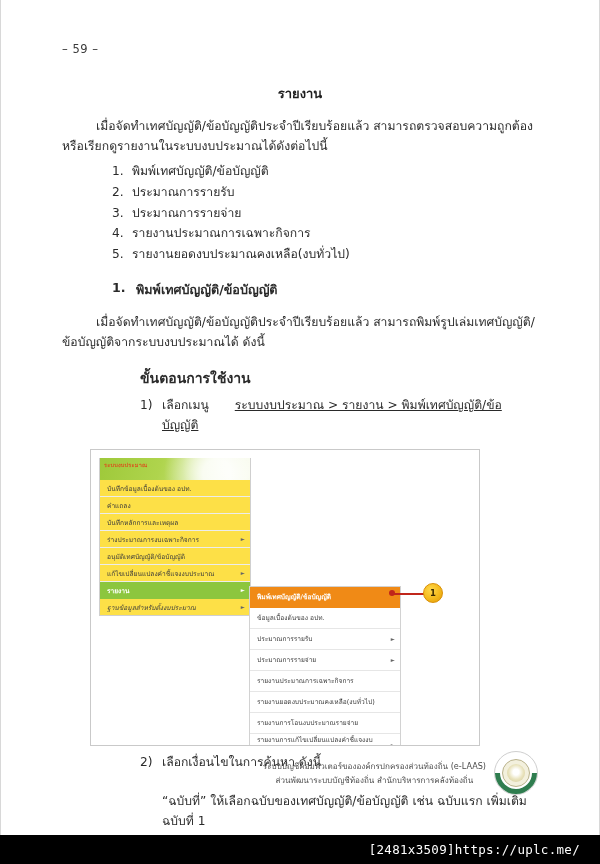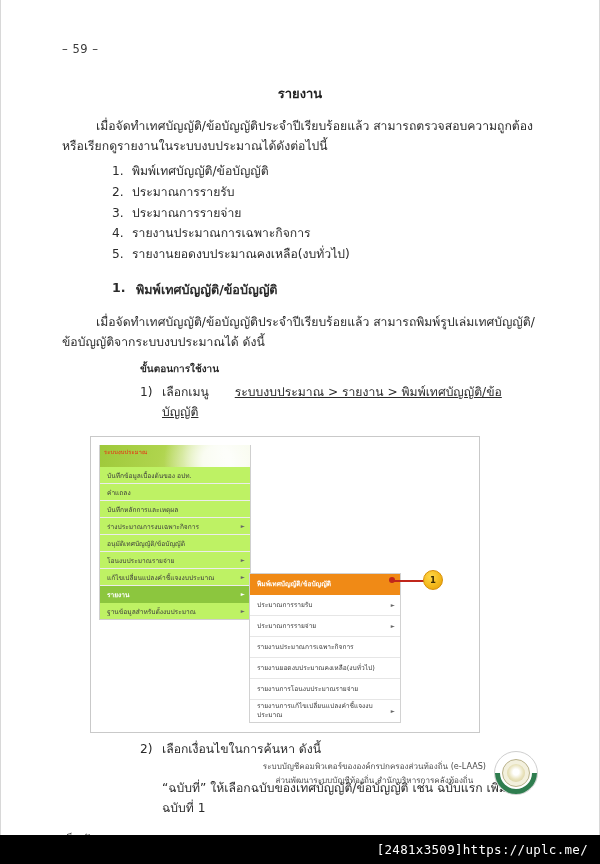--- a/index.html
+++ b/index.html
@@ -63,22 +63,22 @@
   .sec-head{
     display:flex;
     font-weight:bold;
     font-size:12.6px;
     margin-top:15px;
     padding-left:50px;
   }
   .sec-head .num{ width:24px; flex:none; }
   .sub-head{
     font-weight:bold;
-    font-size:10px;
-    margin-top:8px;
+    font-size:14px;
+    margin-top:14px;
     padding-left:78px;
   }
   .step{
     display:flex;
     font-size:12.2px;
     margin-top:7px;
     padding-left:78px;
     line-height:1.6;
   }
   .step .num{ width:22px; flex:none; }
@@ -119,23 +119,23 @@
     font-weight:bold;
     letter-spacing:.2px;
     white-space:nowrap;
   }
   .mi{
     display:flex;align-items:center;
     height:16px;
     padding:0 5px 0 7px;
     border-bottom:1px solid #ececec;
     white-space:nowrap;
-    background:#bef264;
-  }
-  .mi:last-child{border-bottom:none;}
+    background:#fde047;
+  }
+  .mi:last-child{border-bottom:none;font-style:italic;}
   .mi .lbl{flex:1;overflow:hidden;}
   .mi .arw{
     flex:none;width:6px;text-align:right;
     font-size:5.5px;color:#666;
   }
   .mi.sel{
     background:#8CC63E;
     color:#ffffff;
     font-weight:bold;
     border-bottom-color:#8CC63E;
@@ -239,21 +239,21 @@
   #wm{
     position:absolute;left:0;bottom:0;
     width:600px;height:29px;
     background:#000000;
     color:#ffffff;
     font-family:"DejaVu Sans Mono","Liberation Mono",monospace;
     font-size:12.5px;
     display:flex;
     align-items:center;
     justify-content:flex-end;
-    padding-right:12px;
+    padding-right:20px;
     box-sizing:border-box;
     letter-spacing:.3px;
   }
 </style>
 </head>
 <body>
 
 <div id="page">
   <div class="paper-edge"></div>
 
@@ -323,40 +323,40 @@
         </div>
         <div class="mi">
           <span class="lbl">ร่างประมาณการงบเฉพาะกิจการ</span>
           <span class="arw">►</span>
         </div>
         <div class="mi">
           <span class="lbl">อนุมัติเทศบัญญัติ/ข้อบัญญัติ</span>
           <span class="arw"></span>
         </div>
         <div class="mi">
-          <span class="lbl">โอนงบประมาณรายจ่าย</span>
-          <span class="arw">►</span>
-        </div>
-        <div class="mi">
           <span class="lbl">แก้ไขเปลี่ยนแปลงคำชี้แจงงบประมาณ</span>
           <span class="arw">►</span>
         </div>
         <div class="mi sel">
           <span class="lbl">รายงาน</span>
           <span class="arw">►</span>
         </div>
         <div class="mi">
           <span class="lbl">ฐานข้อมูลสำหรับตั้งงบประมาณ</span>
           <span class="arw">►</span>
         </div>
       </div>
 
       <div class="menu-sub">
         <div class="si hot">
           <span class="lbl">พิมพ์เทศบัญญัติ/ข้อบัญญัติ</span>
+          <span class="arw"></span>
+        </div>
+        <div class="si">
+          <span class="lbl">ข้อมูลเบื้องต้นของ อปท.</span>
           <span class="arw"></span>
         </div>
         <div class="si">
           <span class="lbl">ประมาณการรายรับ</span>
           <span class="arw">►</span>
         </div>
         <div class="si">
           <span class="lbl">ประมาณการรายจ่าย</span>
           <span class="arw">►</span>
         </div>

